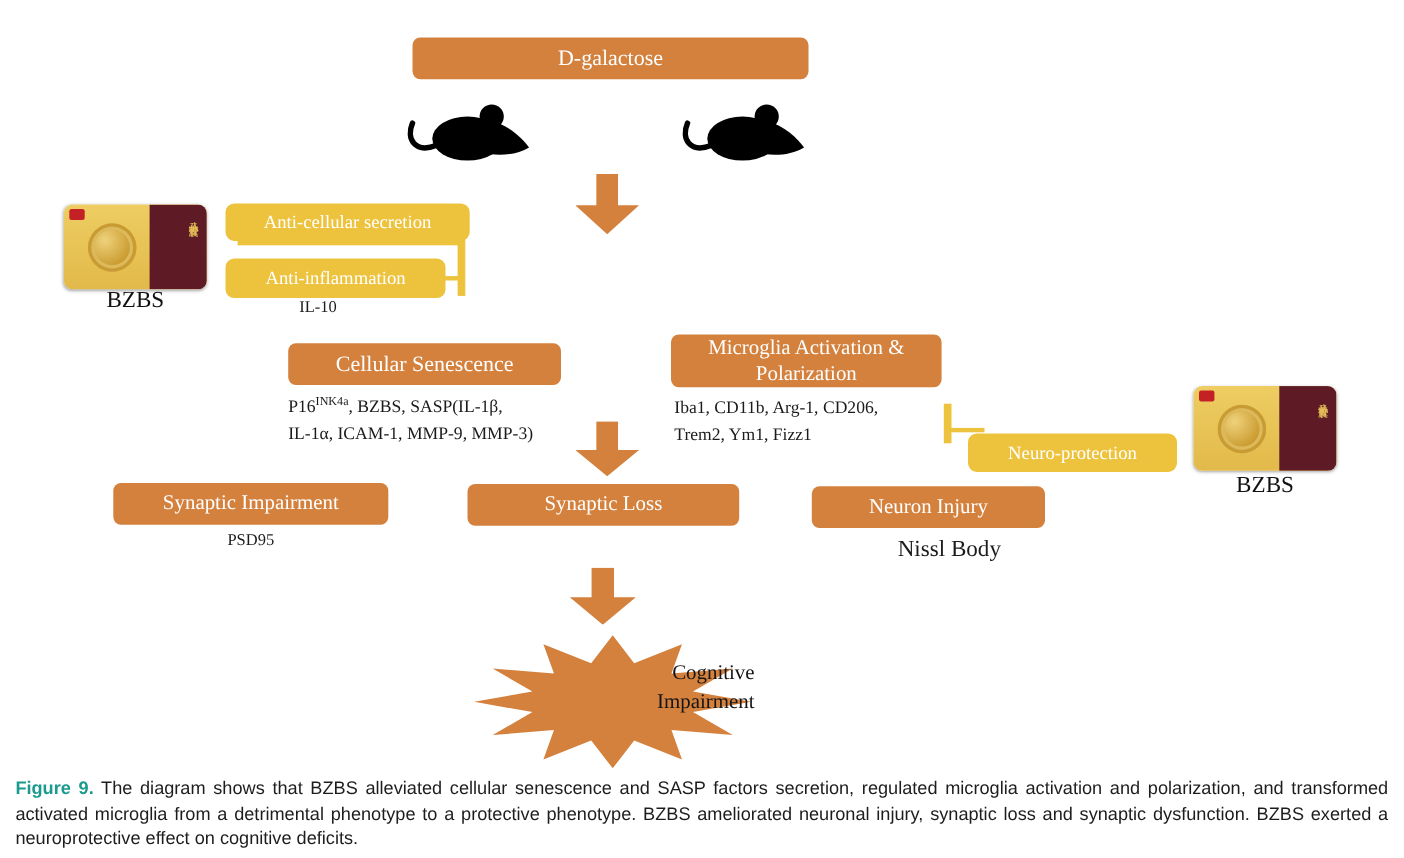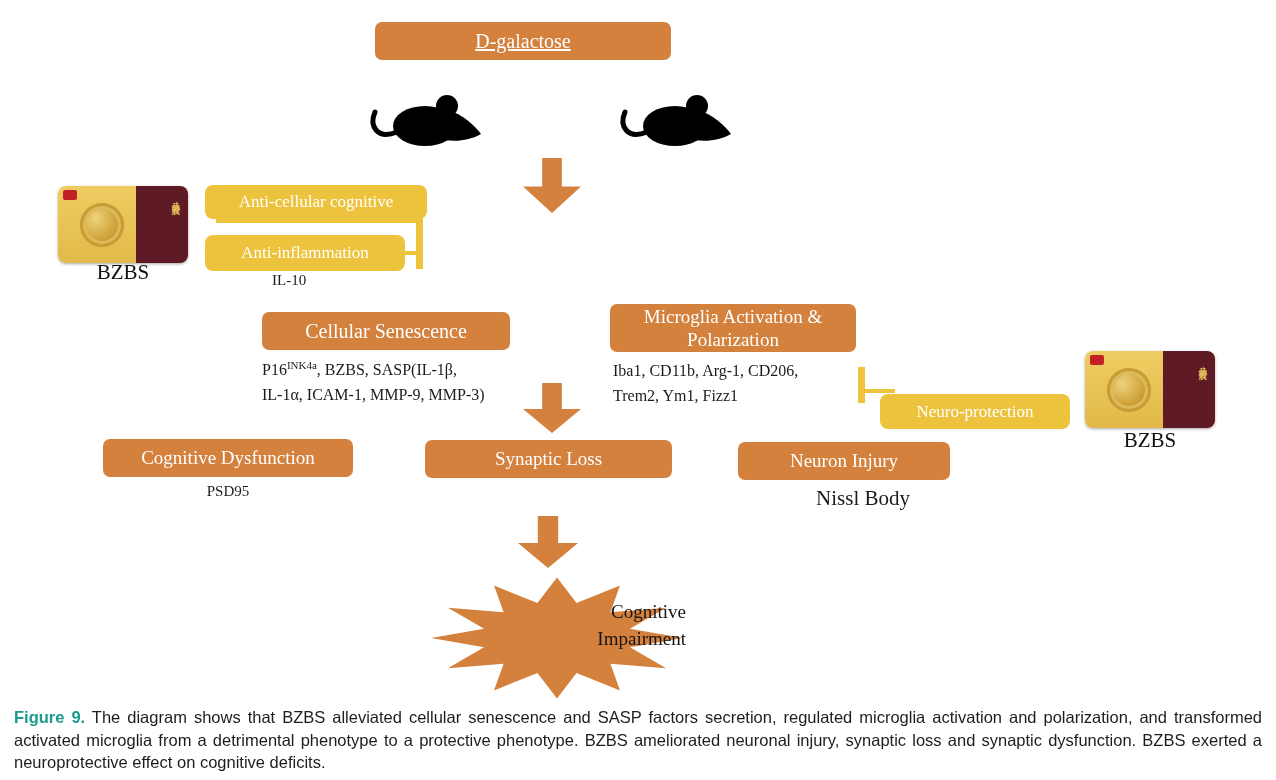--- a/index.html
+++ b/index.html
@@ -98,21 +98,21 @@
     text-align:justify;
   }
   #caption .figlabel{color:#1a9b8e;font-weight:bold;}
   .mouse{position:absolute;width:122px;height:64px;}
 </style>
 </head>
 <body>
 
 <div id="fig">
 
-  <div class="obox" style="left:375px;top:22px;width:296px;height:38px;text-decoration:underline;">
+  <div class="obox" style="left:375px;top:34px;width:360px;height:38px;">
     <span>D-galactose</span>
   </div>
 
   <svg class="mouse" style="left:366px;top:88px;" viewBox="0 0 120 64">
     <path d="M30,44 C10,52 2,38 8,24" stroke="#000" stroke-width="5" fill="none" stroke-linecap="round"></path>
     <ellipse cx="58" cy="38" rx="32" ry="20" fill="#000"></ellipse>
     <path d="M80,22 C96,26 108,38 114,46 C104,52 90,54 78,52 Z" fill="#000"></path>
     <circle cx="80" cy="18" r="11" fill="#000"></circle>
   </svg>
   <svg class="mouse" style="left:616px;top:88px;" viewBox="0 0 120 64">
@@ -126,21 +126,21 @@
 
   <div class="pkg" style="left:58px;top:186px;">
     <div class="maroon"></div>
     <div class="coin"></div>
     <div class="brand"></div>
     <div class="cn">八子补肾胶囊</div>
   </div>
   <div class="pkg-label" style="left:58px;top:260px;width:130px;">BZBS</div>
 
   <div class="ybox" style="left:205px;top:185px;width:222px;height:34px;">
-    <span>Anti-cellular cognitive</span>
+    <span>Anti-cellular secretion</span>
   </div>
   <div class="ybox" style="left:205px;top:235px;width:200px;height:36px;">
     <span>Anti-inflammation</span>
   </div>
 
   <div class="tbar" style="left:216px;top:219px;width:202px;height:4px;"></div>
   <div class="tbar" style="left:403px;top:251px;width:15px;height:4px;"></div>
   <div class="tbar" style="left:416px;top:205px;width:7px;height:64px;"></div>
 
   <div class="marker" style="left:272px;top:272px;font-size:15px;">IL-10</div>
@@ -172,21 +172,21 @@
     <div class="maroon"></div>
     <div class="coin"></div>
     <div class="brand"></div>
     <div class="cn">八子补肾胶囊</div>
   </div>
   <div class="pkg-label" style="left:1085px;top:428px;width:130px;">BZBS</div>
 
   <div class="arrow-down" style="left:523px;top:383px;width:58px;height:50px;"></div>
 
   <div class="obox" style="left:103px;top:439px;width:250px;height:38px;font-size:19px;">
-    <span>Cognitive Dysfunction</span>
+    <span>Synaptic Impairment</span>
   </div>
   <div class="obox" style="left:425px;top:440px;width:247px;height:38px;font-size:19px;">
     <span>Synaptic Loss</span>
   </div>
   <div class="obox" style="left:738px;top:442px;width:212px;height:38px;font-size:19px;">
     <span>Neuron Injury</span>
   </div>
 
   <div class="marker center" style="left:103px;top:483px;width:250px;font-size:15px;">PSD95</div>
   <div class="marker center" style="left:738px;top:486px;width:250px;font-size:21px;">Nissl Body</div>

